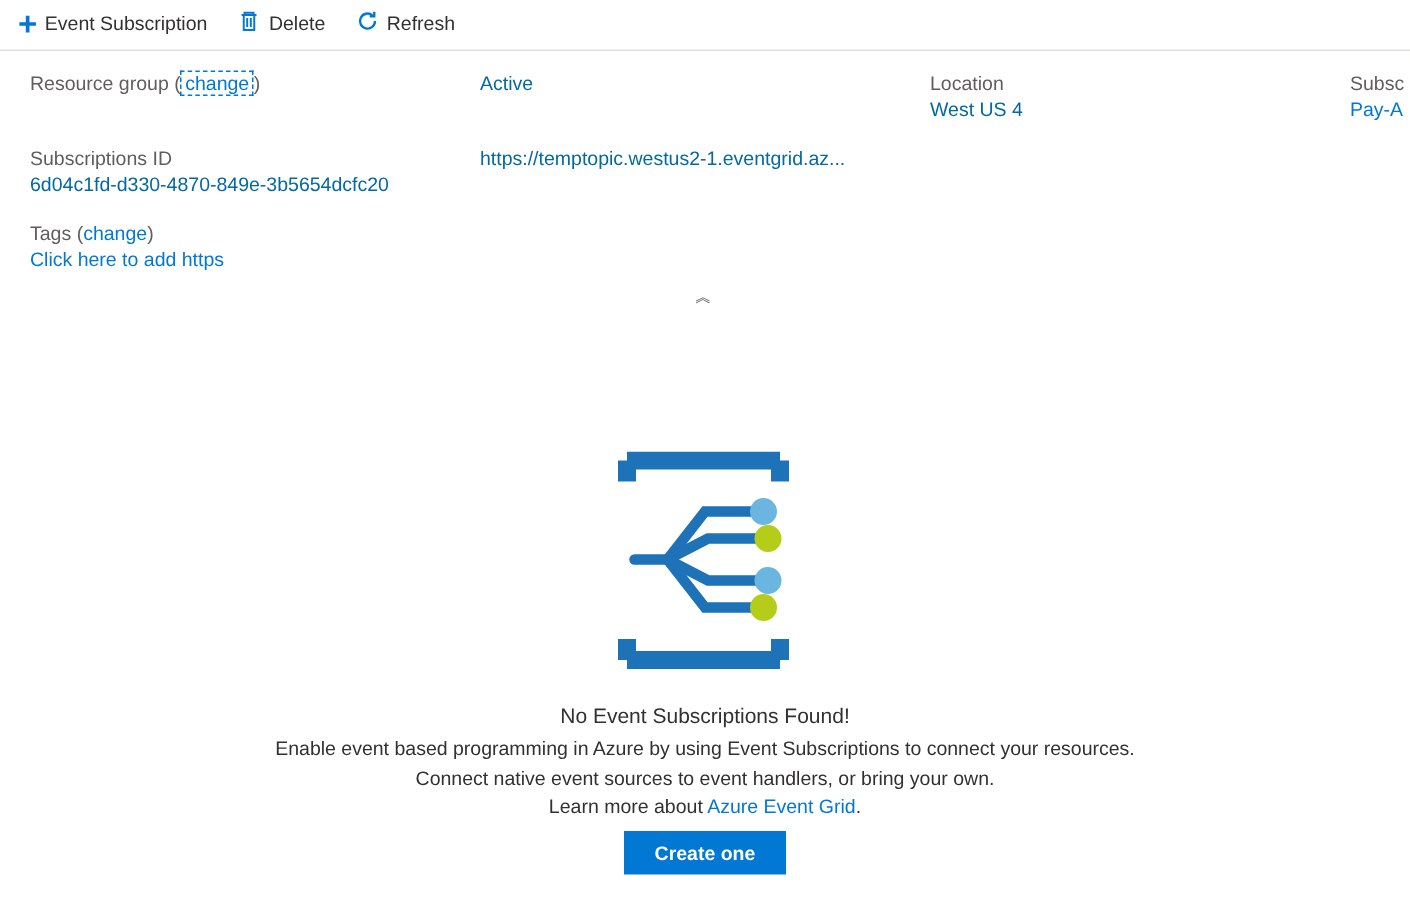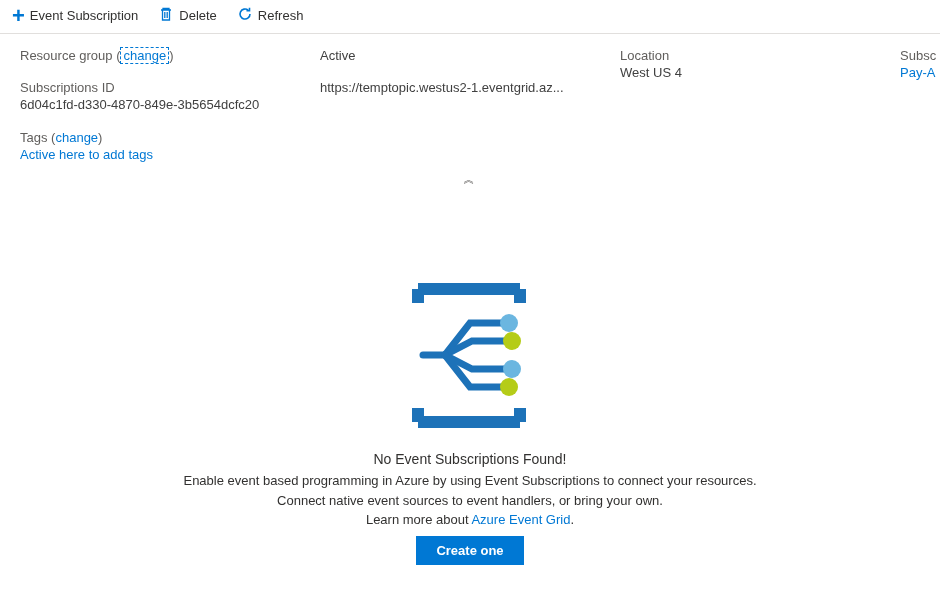--- a/index.html
+++ b/index.html
@@ -28,29 +28,30 @@
     }
     .icon-blue { color: #0078d4; }
     .plus-icon { font-weight: bold; font-size: 22px; line-height: 14px; }
     .info-section {
       padding: 14px 20px 8px 20px;
       position: relative;
     }
     .info-grid {
       display: grid;
       grid-template-columns: 300px 300px 280px 1fr;
+      row-gap: 18px;
     }
     .info-field { }
     .field-label {
       color: #605e5c;
       font-size: 13px;
       margin-bottom: 2px;
     }
     .field-value {
-      color: #404040;
+      color: #0369a1;
       font-size: 13px;
     }
     .link { color: #0078d4; cursor: pointer; }
     .link.dashed {
       border: 1px dashed #0078d4;
       padding: 0 2px;
     }
     .collapse-bar {
       text-align: center;
       font-size: 11px;
@@ -148,21 +149,21 @@
     </div>
     <div></div>
     <div></div>
   </div>
 
   <div class="tags-row">
     <div class="field-label">
       <span>Tags</span>
       <span> (</span><span class="link">change</span><span>)</span>
     </div>
-    <div class="link">Active here to add tags</div>
+    <div class="link">Click here to add https</div>
   </div>
 </div>
 
 <div class="collapse-bar">
   <span>︽</span>
 </div>
 
 <div class="empty-state">
   <div class="empty-illustration">
     <svg width="160" height="145" viewBox="0 0 160 145">

